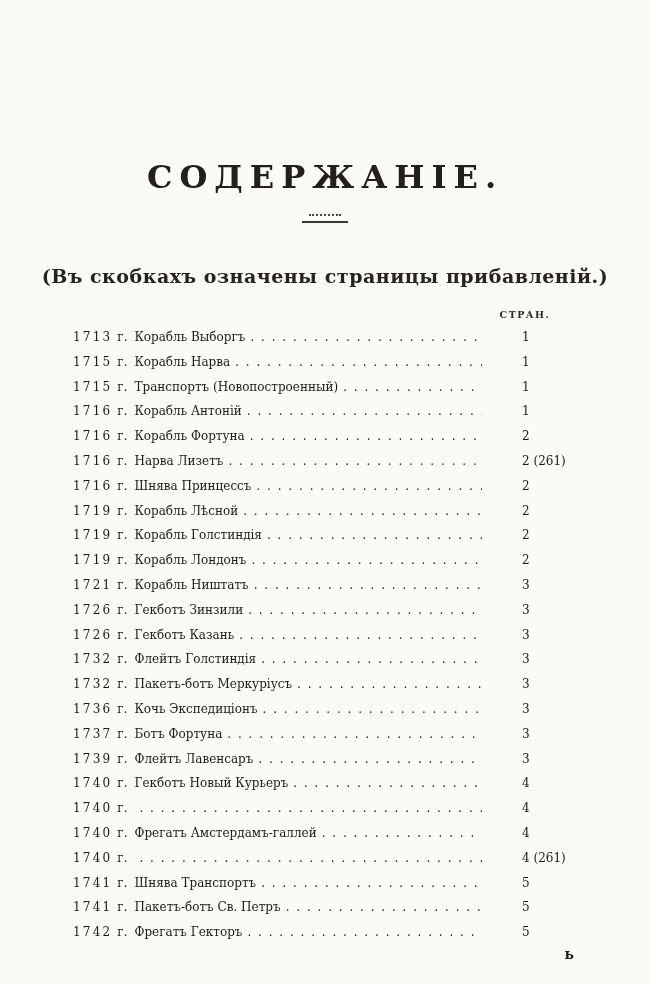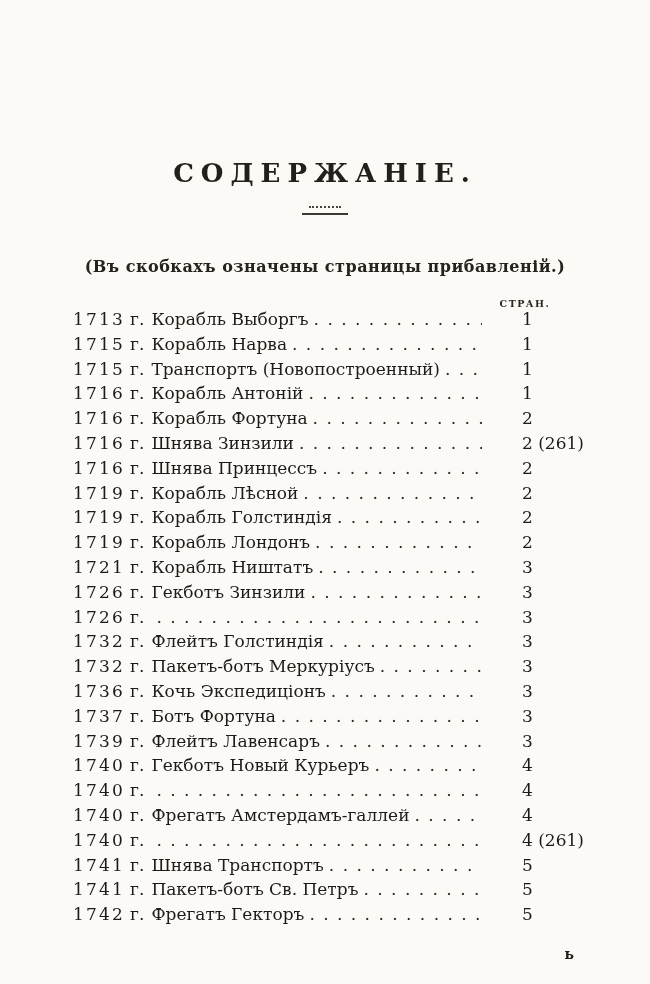--- a/index.html
+++ b/index.html
@@ -18,21 +18,21 @@
     height: 984px;
     background: #fbfaf6;
     font-family: "DejaVu Serif", "Liberation Serif", serif;
     color: #1e1c19;
     box-sizing: border-box;
   }
   .title {
     margin: 0;
     padding-top: 158px;
     text-align: center;
-    font-size: 26px;
+    font-size: 32px;
     font-weight: bold;
     letter-spacing: 7px;
     color: #23201c;
   }
   .ornament {
     margin-top: 18px;
     text-align: center;
   }
   .ornament .squiggle {
     width: 32px;
@@ -42,47 +42,48 @@
   }
   .ornament .rule {
     width: 46px;
     height: 2px;
     background: #3c3832;
     margin: 5px auto 0;
   }
   .note {
     margin: 42px 0 0;
     text-align: center;
-    font-size: 16px;
+    font-size: 19px;
     font-weight: bold;
     letter-spacing: 0.5px;
     color: #26231f;
   }
   .toc {
     margin-top: 22px;
     padding: 0 85px 0 73px;
   }
   .col-header {
     display: flex;
+    margin-bottom: 10px;
   }
   .col-header .spacer { flex: 1; }
   .col-header .hdr {
     width: 80px;
     box-sizing: border-box;
     text-align: center;
     font-size: 9.5px;
     font-weight: bold;
     letter-spacing: 1.5px;
     color: #2a2723;
   }
   .row {
     display: flex;
     align-items: baseline;
     height: 24.8px;
-    font-size: 17px;
+    font-size: 12px;
     white-space: nowrap;
     color: #1d1a17;
   }
   .yr {
     letter-spacing: 2.2px;
   }
   .gdot {
     margin: 0 7px 0 5px;
   }
   .dots {
@@ -167,21 +168,21 @@
     <span class="yr">1716</span>
     <span class="gdot">г.</span>
     <span class="label">Корабль Фортуна</span>
     <span class="dots"></span>
     <span class="pg">2</span>
   </div>
 
   <div class="row">
     <span class="yr">1716</span>
     <span class="gdot">г.</span>
-    <span class="label">Шнява Зинзили</span>
+    <span class="label">Нарва Лизетъ</span>
     <span class="dots"></span>
     <span class="pg">2 (261)</span>
   </div>
 
   <div class="row">
     <span class="yr">1716</span>
     <span class="gdot">г.</span>
     <span class="label">Шнява Принцессъ</span>
     <span class="dots"></span>
     <span class="pg">2</span>
@@ -223,20 +224,21 @@
     <span class="yr">1726</span>
     <span class="gdot">г.</span>
     <span class="label">Гекботъ Зинзили</span>
     <span class="dots"></span>
     <span class="pg">3</span>
   </div>
 
   <div class="row">
     <span class="yr">1726</span>
     <span class="gdot">г.</span>
+    <span class="label">Гекботъ Казань</span>
     <span class="dots"></span>
     <span class="pg">3</span>
   </div>
 
   <div class="row">
     <span class="yr">1732</span>
     <span class="gdot">г.</span>
     <span class="label">Флейтъ Голстиндія</span>
     <span class="dots"></span>
     <span class="pg">3</span>

